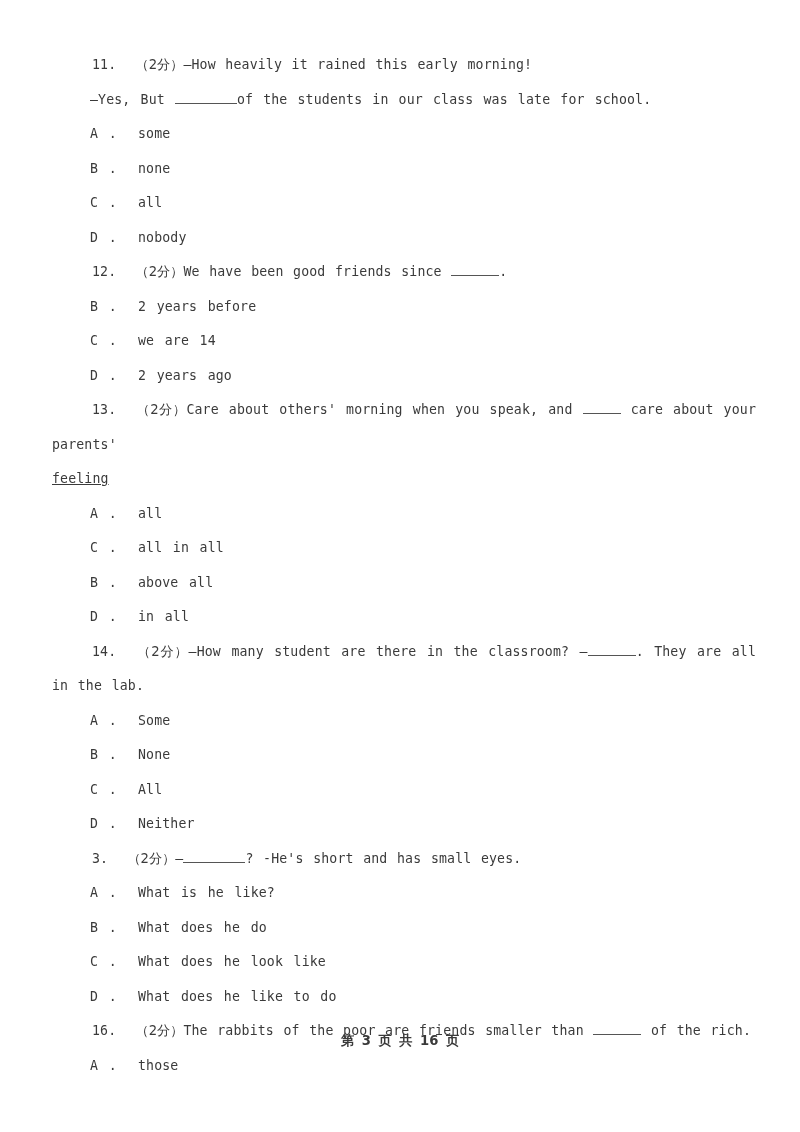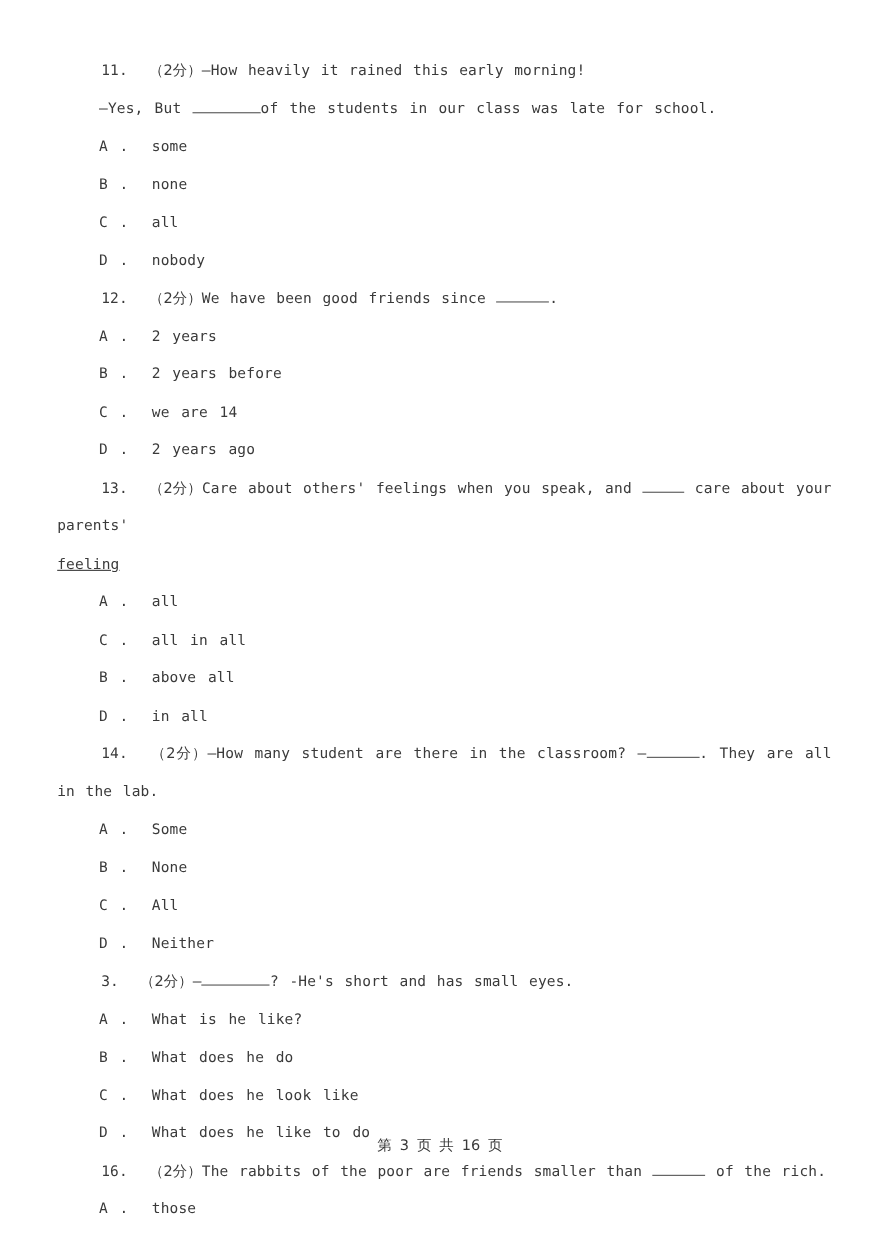--- a/index.html
+++ b/index.html
@@ -88,48 +88,47 @@
     position: absolute;
     left: 0;
     top: 1032px;
     width: 800px;
     text-align: center;
     font-size: 13.2px;
     color: #3a3a3a;
     word-spacing: 3px;
     letter-spacing: 1px;
   }
-  .footer .cjk { font-size: 13.2px; }
+  .footer .cjk { font-size: 13.2px; font-weight: bold; }
 
   .block { margin: 0; }
 </style>
 </head>
 <body>
 
 <div class="page">
 
   <div class="block">
     <p class="q-stem"><span>11.</span>&nbsp;&nbsp;<span class="cjk">（2分）</span><span>—How heavily it rained this early morning!</span></p>
     <p class="reply"><span>—Yes, But </span><span class="blank w-lg"></span><span>of the students in our class was late for school.</span></p>
     <p class="opt"><span>A</span><span> .</span>&nbsp;&nbsp;<span>some</span></p>
     <p class="opt"><span>B</span><span> .</span>&nbsp;&nbsp;<span>none</span></p>
     <p class="opt"><span>C</span><span> .</span>&nbsp;&nbsp;<span>all</span></p>
     <p class="opt"><span>D</span><span> .</span>&nbsp;&nbsp;<span>nobody</span></p>
   </div>
 
   <div class="block">
     <p class="q-stem"><span>12.</span>&nbsp;&nbsp;<span class="cjk">（2分）</span><span>We have been good friends since </span><span class="blank w-md"></span><span>.</span></p>
-    <p class="opt"><span>A</span><span> .</span>&nbsp;&nbsp;<span>2 years</span></p>
     <p class="opt"><span>B</span><span> .</span>&nbsp;&nbsp;<span>2 years before</span></p>
     <p class="opt"><span>C</span><span> .</span>&nbsp;&nbsp;<span>we are 14</span></p>
     <p class="opt"><span>D</span><span> .</span>&nbsp;&nbsp;<span>2 years ago</span></p>
   </div>
 
   <div class="block">
-    <p class="q-stem justify-full"><span>13.</span>&nbsp;&nbsp;<span class="cjk">（2分）</span><span>Care about others' feelings when you speak, and </span><span class="blank w-sm"></span><span> care about your parents'</span></p>
+    <p class="q-stem justify-full"><span>13.</span>&nbsp;&nbsp;<span class="cjk">（2分）</span><span>Care about others' morning when you speak, and </span><span class="blank w-sm"></span><span> care about your parents'</span></p>
     <p class="q-cont">feeling</p>
     <p class="opt"><span>A</span><span> .</span>&nbsp;&nbsp;<span>all</span></p>
     <p class="opt"><span>C</span><span> .</span>&nbsp;&nbsp;<span>all in all</span></p>
     <p class="opt"><span>B</span><span> .</span>&nbsp;&nbsp;<span>above all</span></p>
     <p class="opt"><span>D</span><span> .</span>&nbsp;&nbsp;<span>in all</span></p>
   </div>
 
   <div class="block">
     <p class="q-stem"><span>14.</span>&nbsp;&nbsp;<span class="cjk">（2分）</span><span>—How many student are there in the classroom? —</span><span class="blank w-md"></span><span>. They are all in the lab.</span></p>
     <p class="opt"><span>A</span><span> .</span>&nbsp;&nbsp;<span>Some</span></p>

